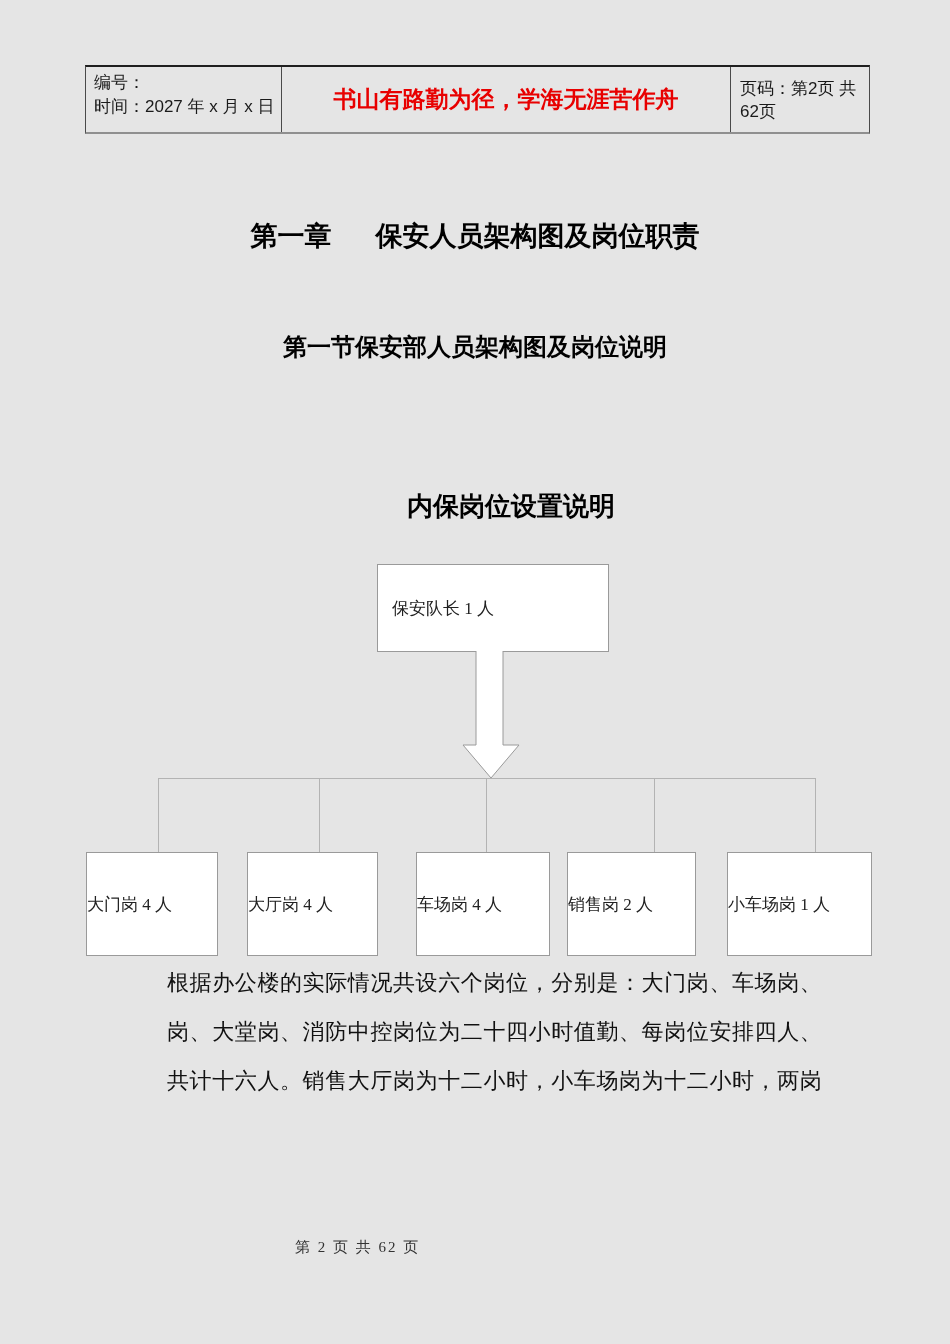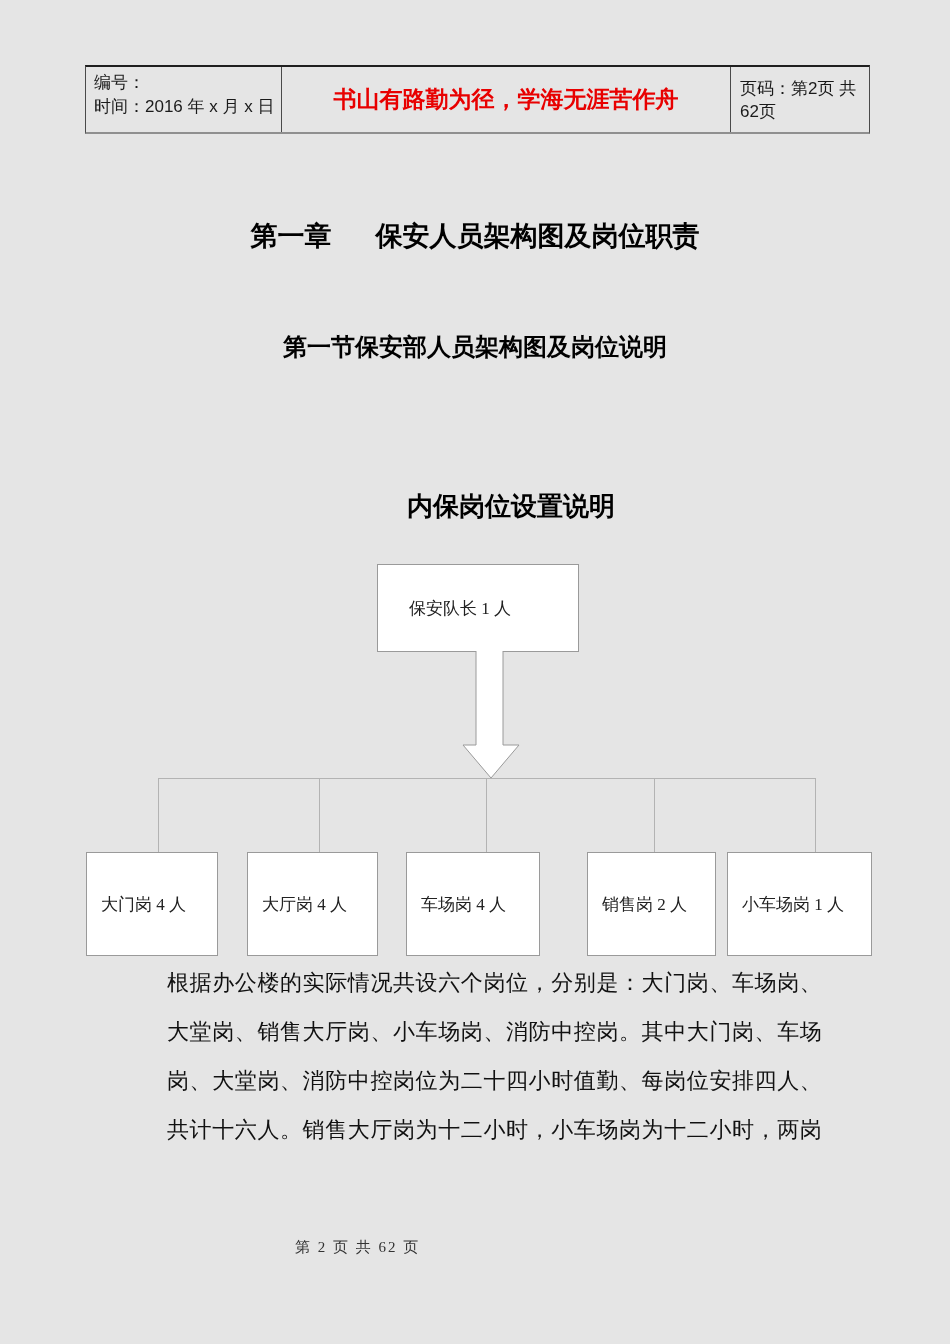--- a/index.html
+++ b/index.html
@@ -44,30 +44,30 @@
   .diagram-title{
     position:absolute;left:0;top:489px;width:100%;text-align:center;
     font-family:"Liberation Sans",sans-serif;font-weight:bold;font-size:26px;color:#000;margin-left:36px;
   }
 
   
   .obox{
     position:absolute;box-sizing:border-box;border:1px solid #9a9a9a;background:#fff;
     display:flex;align-items:center;font-size:17px;color:#222;
   }
-  .root-box{left:377px;top:564px;width:202px;height:88px;padding-left:31px;}
+  .root-box{left:377px;top:564px;width:232px;height:88px;padding-left:14px;}
   .arrow-svg{position:absolute;left:462px;top:651px;}
   .h-line{position:absolute;left:158px;top:778px;width:658px;height:0;border-top:1px solid #b3b3b3;}
   .v-line{position:absolute;top:778px;width:0;height:75px;border-left:1px solid #b3b3b3;}
   .vl1{left:158px;} .vl2{left:319px;} .vl3{left:486px;} .vl4{left:654px;} .vl5{left:815px;}
-  .child-box{top:852px;height:104px;padding-left:14px;}
+  .child-box{top:852px;height:104px;}
   .cb1{left:86px;width:132px;}
   .cb2{left:247px;width:131px;}
-  .cb3{left:406px;width:134px;text-align:center;}
-  .cb4{left:567px;width:129px;margin-left:20px;}
+  .cb3{left:416px;width:134px;text-align:center;}
+  .cb4{left:567px;width:129px;}
   .cb5{left:727px;width:145px;}
 
   
   .para{
     position:absolute;left:142px;top:958px;width:690px;
     font-size:22px;letter-spacing:0.6px;line-height:49px;color:#111;
   }
   .para .line{white-space:nowrap;margin-left:25px;}
 
   
@@ -77,21 +77,21 @@
   }
 </style>
 </head>
 <body>
 
 <div class="page">
 
   <div class="hdr">
     <div class="hdr-cell hdr-left">
       <div>编号：</div>
-      <div>时间：2016 年 x 月 x 日</div>
+      <div>时间：2027 年 x 月 x 日</div>
     </div>
     <div class="hdr-cell hdr-mid">
       <span style="color: rgb(232, 0, 0);">书山有路勤为径，学海无涯苦作舟</span>
     </div>
     <div class="hdr-cell hdr-right">
       <span>页码：第2页 共62页</span>
     </div>
   </div>
 
   <div class="chapter">
@@ -130,20 +130,19 @@
   </div>
   <div class="obox child-box cb4">
     <span>销售岗 2 人</span>
   </div>
   <div class="obox child-box cb5">
     <span>小车场岗 1 人</span>
   </div>
 
   <div class="para">
     <div class="line">根据办公楼的实际情况共设六个岗位，分别是：大门岗、车场岗、</div>
-    <div class="line">大堂岗、销售大厅岗、小车场岗、消防中控岗。其中大门岗、车场</div>
     <div class="line">岗、大堂岗、消防中控岗位为二十四小时值勤、每岗位安排四人、</div>
     <div class="line">共计十六人。销售大厅岗为十二小时，小车场岗为十二小时，两岗</div>
   </div>
 
   <div class="footer">第 2 页 共 62 页</div>
 
 </div>
 
 </body></html>

